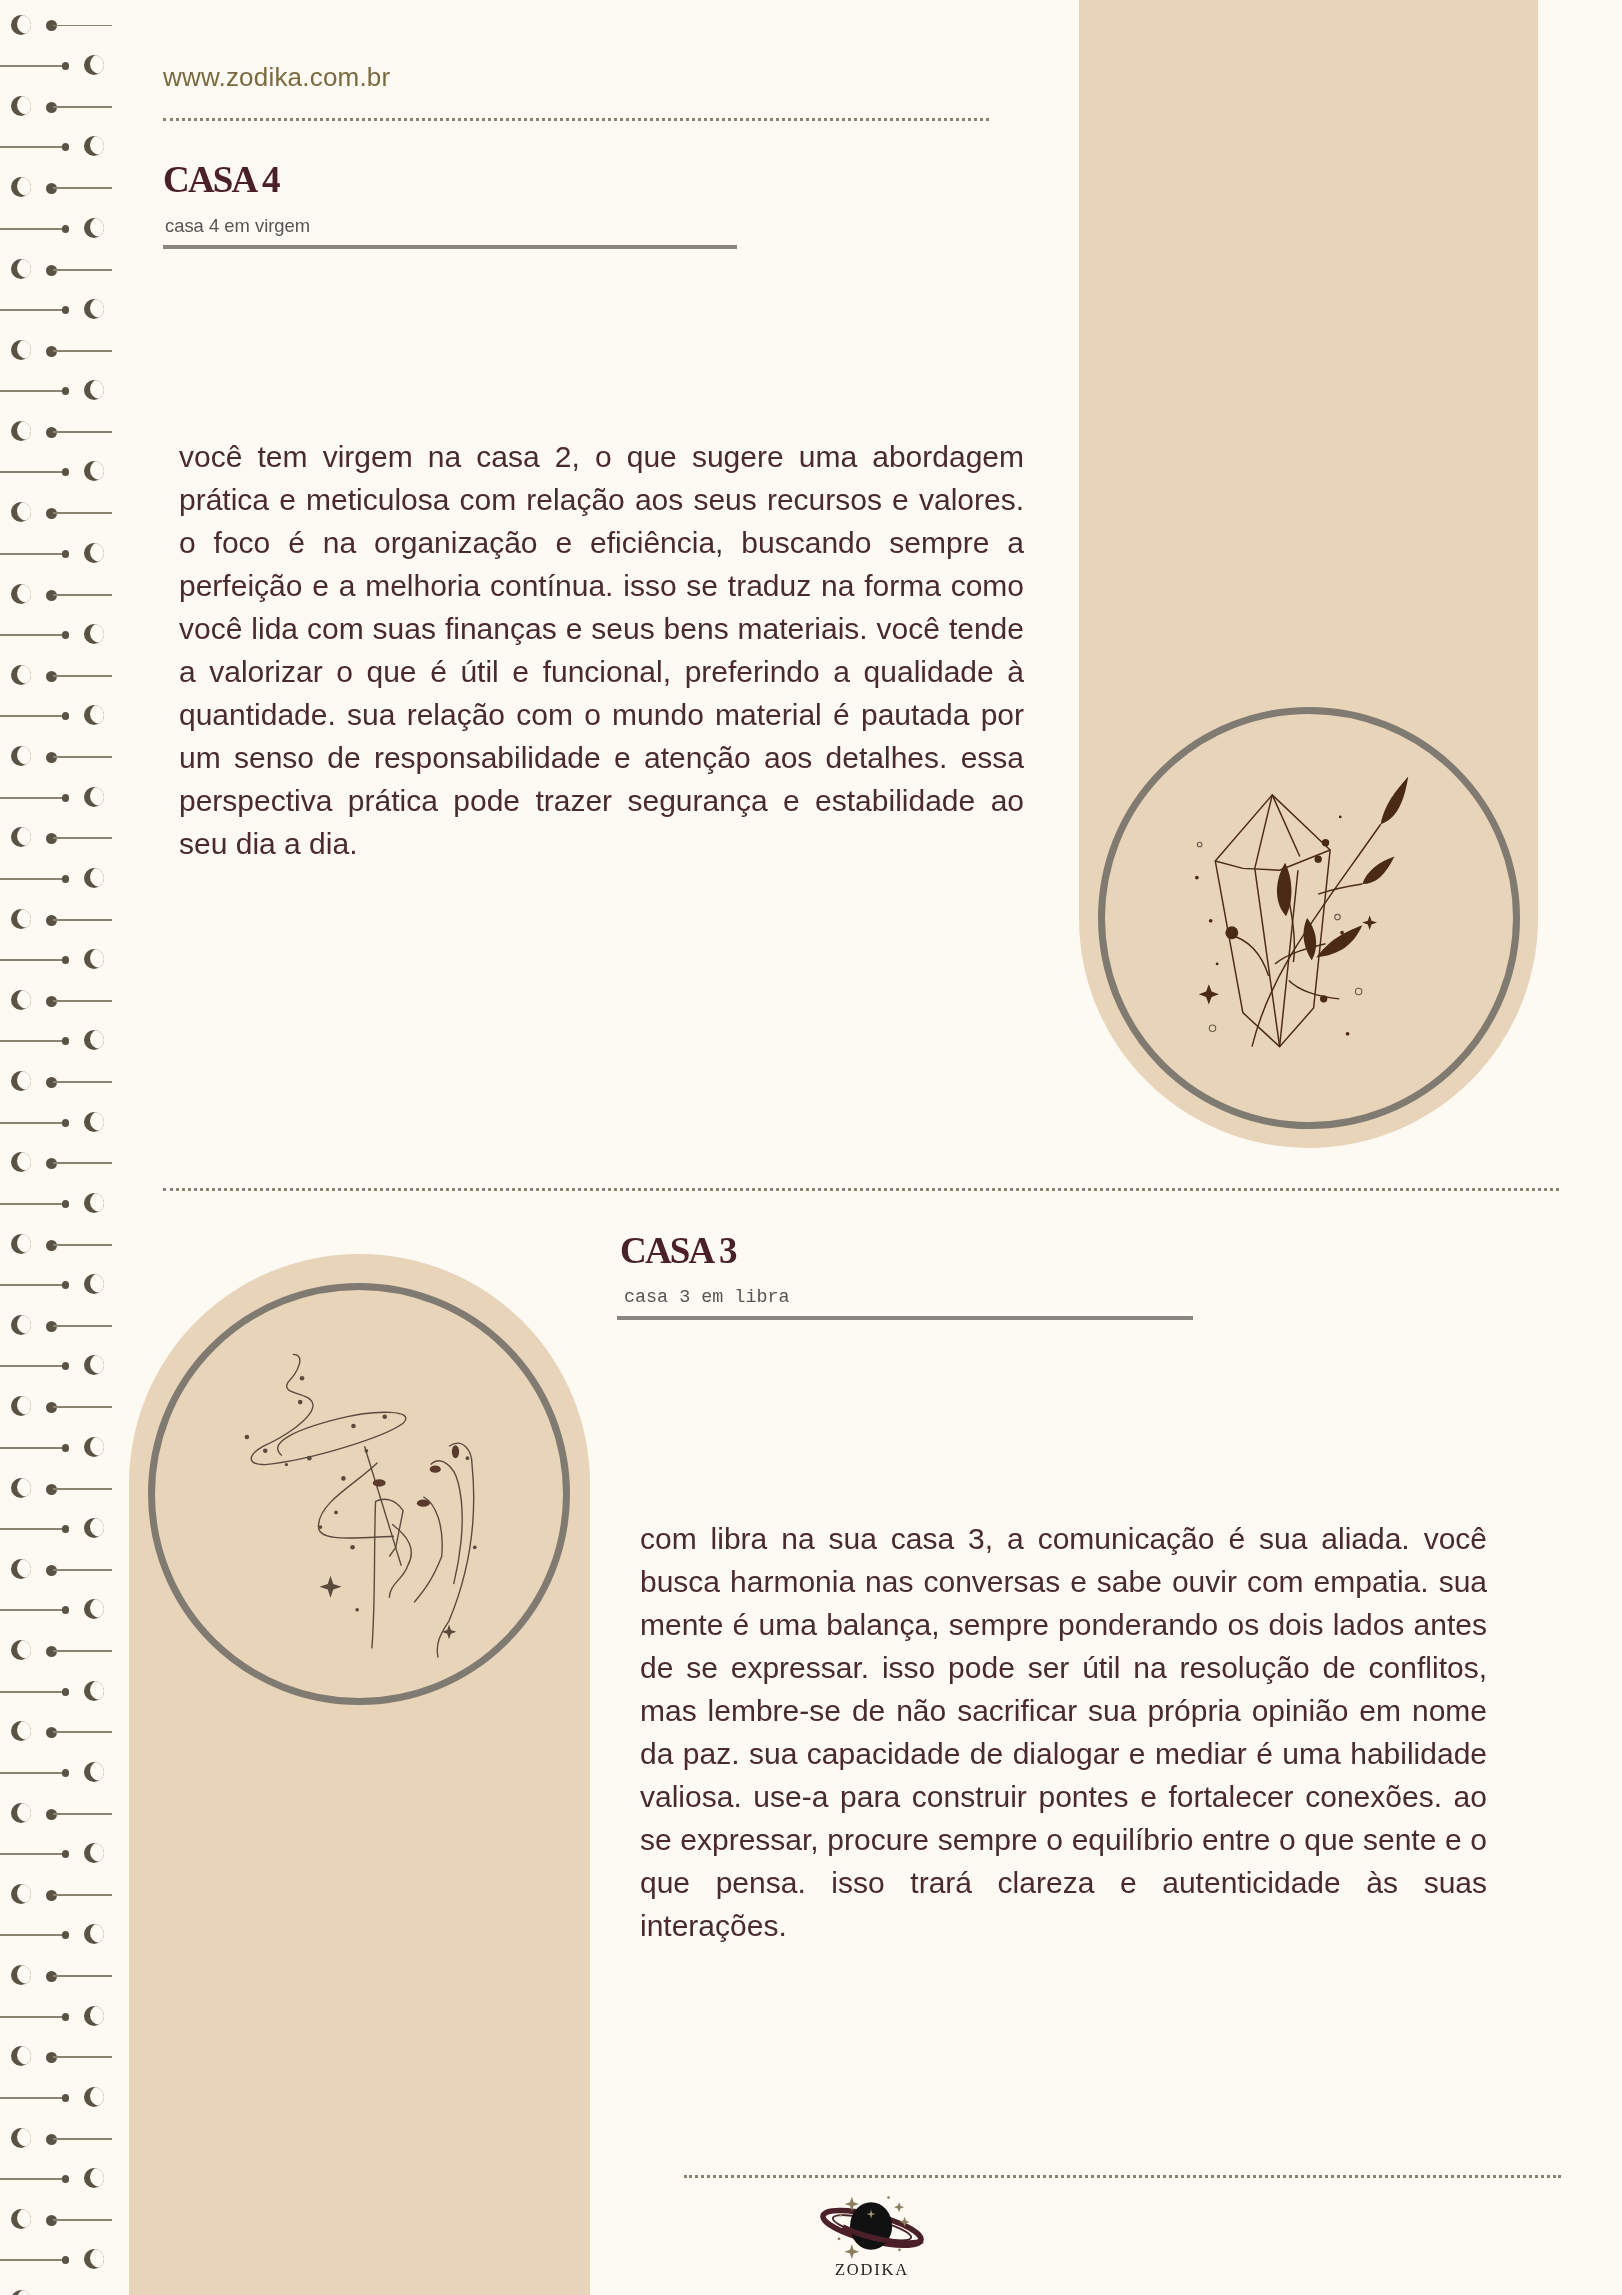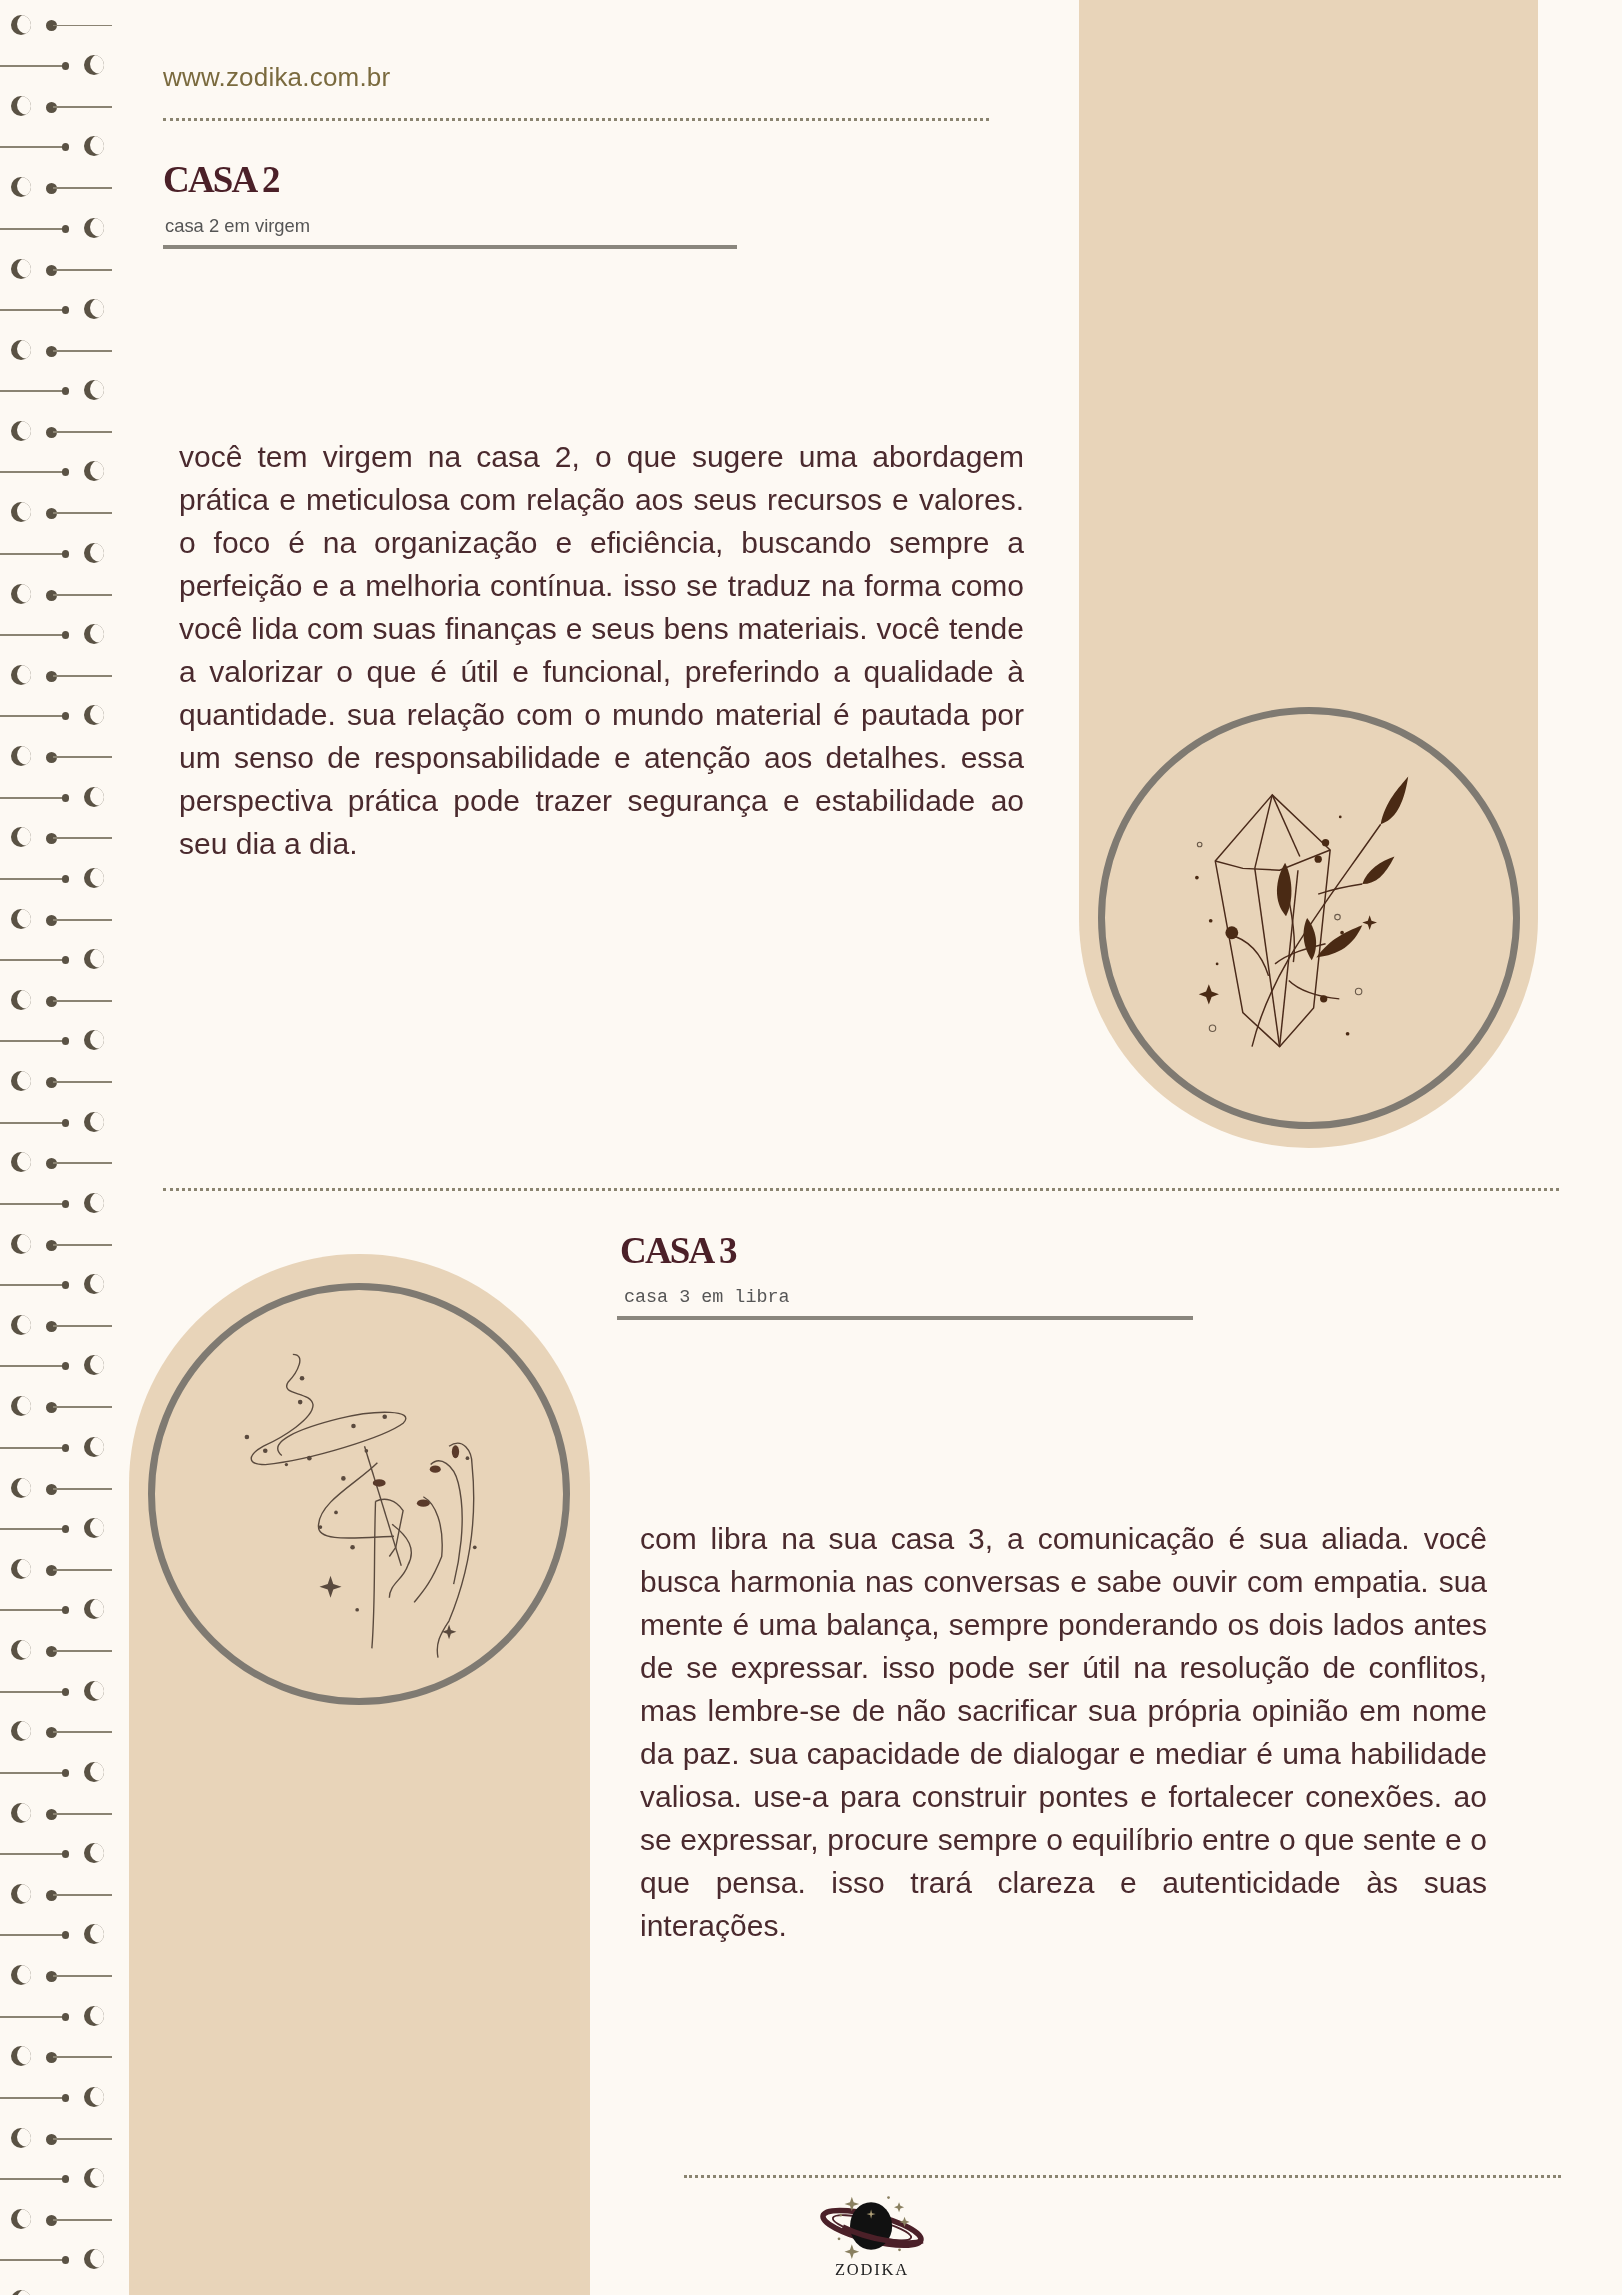--- a/index.html
+++ b/index.html
@@ -441,22 +441,22 @@
       </g>
       <path d="M188,320 l3,-9 l3,9 l9,3 l-9,3 l-3,9 l-3,-9 l-9,-3 z" fill="#5a4a3e"></path>
       <path d="M318,370 l2,-6 l2,6 l6,2 l-6,2 l-2,6 l-2,-6 l-6,-2 z" fill="#5a4a3e"></path>
     </svg>
   </div>
 </div>
 
 <div class="abs site-url">www.zodika.com.br</div>
 <div class="dotted" style="left:163px; top:118px; width:826px;"></div>
 
-<div class="abs casa-title" style="left:163px; top:158px;">CASA 2</div>
-<div class="abs casa-sub" style="left:165px; top:215px;">casa 2 em virgem</div>
+<div class="abs casa-title" style="left:163px; top:158px;">CASA 4</div>
+<div class="abs casa-sub" style="left:165px; top:215px;">casa 4 em virgem</div>
 <div class="solid-line" style="left:163px; top:245px; width:574px;"></div>
 <div class="abs body-text" style="left:179px; top:435px; width:845px;">você tem virgem na casa 2, o que sugere uma abordagem prática e meticulosa com relação aos seus recursos e valores. o foco é na organização e eficiência, buscando sempre a perfeição e a melhoria contínua. isso se traduz na forma como você lida com suas finanças e seus bens materiais. você tende a valorizar o que é útil e funcional, preferindo a qualidade à quantidade. sua relação com o mundo material é pautada por um senso de responsabilidade e atenção aos detalhes. essa perspectiva prática pode trazer segurança e estabilidade ao seu dia a dia.</div>
 
 <div class="dotted" style="left:163px; top:1188px; width:1396px;"></div>
 
 <div class="abs casa-title" style="left:620px; top:1229px;">CASA 3</div>
 <div class="abs casa-sub" style="left:624px; top:1287px;font-family:Liberation Mono, monospace;">casa 3 em libra</div>
 <div class="solid-line" style="left:617px; top:1316px; width:576px;"></div>
 <div class="abs body-text" style="left:640px; top:1517px; width:847px;">com libra na sua casa 3, a comunicação é sua aliada. você busca harmonia nas conversas e sabe ouvir com empatia. sua mente é uma balança, sempre ponderando os dois lados antes de se expressar. isso pode ser útil na resolução de conflitos, mas lembre-se de não sacrificar sua própria opinião em nome da paz. sua capacidade de dialogar e mediar é uma habilidade valiosa. use-a para construir pontes e fortalecer conexões. ao se expressar, procure sempre o equilíbrio entre o que sente e o que pensa. isso trará clareza e autenticidade às suas interações.</div>
 

